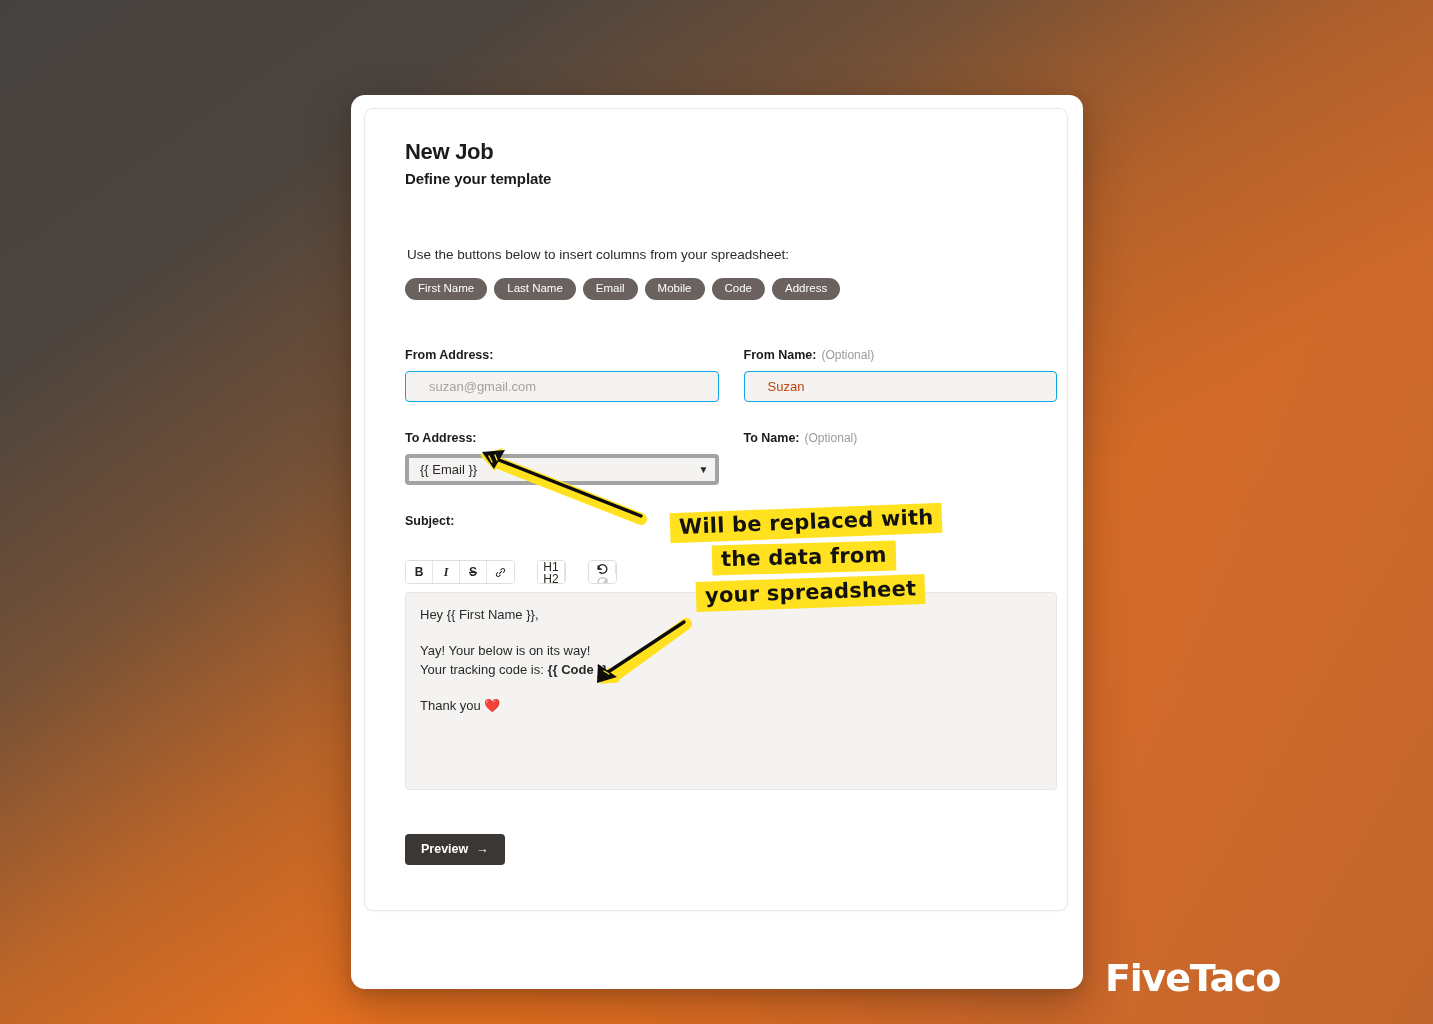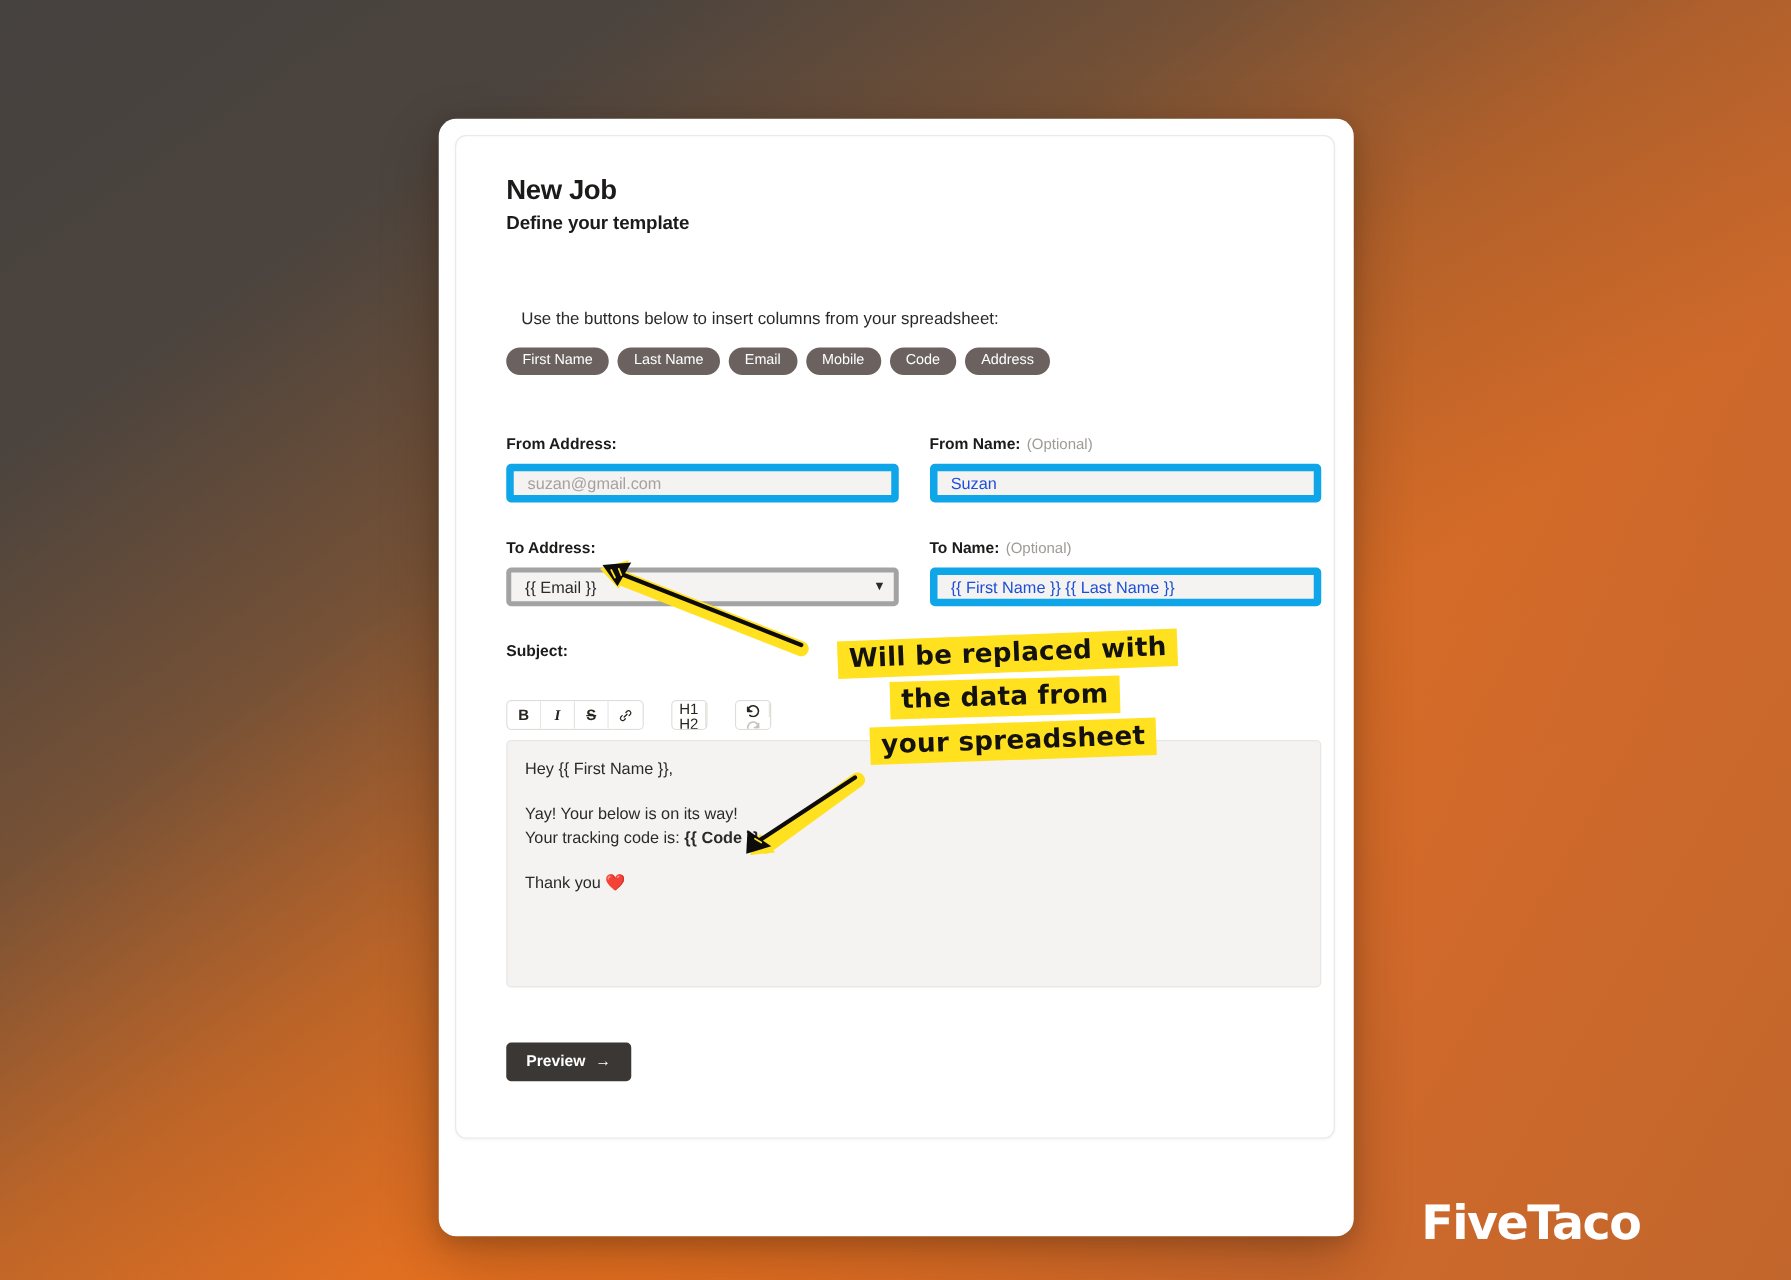--- a/index.html
+++ b/index.html
@@ -71,21 +71,21 @@
     font-weight: bold;
     color: #1c1b1a;
     letter-spacing: -0.1px;
     margin: 0;
     line-height: 1.2;
   }
 
   .hint {
     font-size: 13.5px;
     color: #2b2a29;
-    margin: 58px 0 0 12px;
+    margin: 58px 0 0 2px;
     line-height: 1.3;
   }
 
   
   .chips {
     display: flex;
     gap: 7px;
     margin-top: 14px;
     align-items: center;
   }
@@ -126,26 +126,26 @@
     margin-left: 5px;
     font-size: 12px;
   }
 
   .input {
     display: block;
     width: 100%;
     box-sizing: border-box;
     height: 31px;
     background: #f4f3f1;
-    border: 6px solid #0ea5e9;
+    border: 1px solid #0ea5e9;
     border-radius: 4px;
     font-size: 13px;
     font-family: "Liberation Sans", sans-serif;
-    color: #1d4ed8;
-    padding: 0 11px;
+    color: #c2410c;
+    padding: 0 23px;
     outline: none;
   }
   .input::placeholder { color: #a5a29e; }
 
   .select-wrap { position: relative; }
   .select-wrap select {
     display: block;
     width: 100%;
     box-sizing: border-box;
     height: 31px;
@@ -266,21 +266,21 @@
     color: #14120f;
     white-space: nowrap;
     padding: 3px 9px 5px 9px;
     line-height: 1.05;
     letter-spacing: 0.2px;
   }
 
   
   #logo {
     position: absolute;
-    left: 1137px;
+    left: 1105px;
     top: 956px;
     font-size: 38px;
     font-weight: bold;
     color: #ffffff;
     letter-spacing: -1.2px;
     font-family: "DejaVu Sans", sans-serif;
   }
 </style>
 </head>
 <body>
@@ -322,21 +322,20 @@
           <div class="select-wrap">
             <select>
               <option>{{ Email }}</option>
             </select>
             <span class="chev">▼</span>
           </div>
         </div>
 
         <div class="field field-row2">
           <label class="label"><span>To Name:</span><span class="opt">(Optional)</span></label>
-          <input class="input" type="text" value="{{ First Name }} {{ Last Name }}" style="">
         </div>
       </div>
 
       <div class="subject-block">
         <label class="label">Subject:</label>
       </div>
 
       <div class="editor-wrap">
         <div class="toolbar">
 

